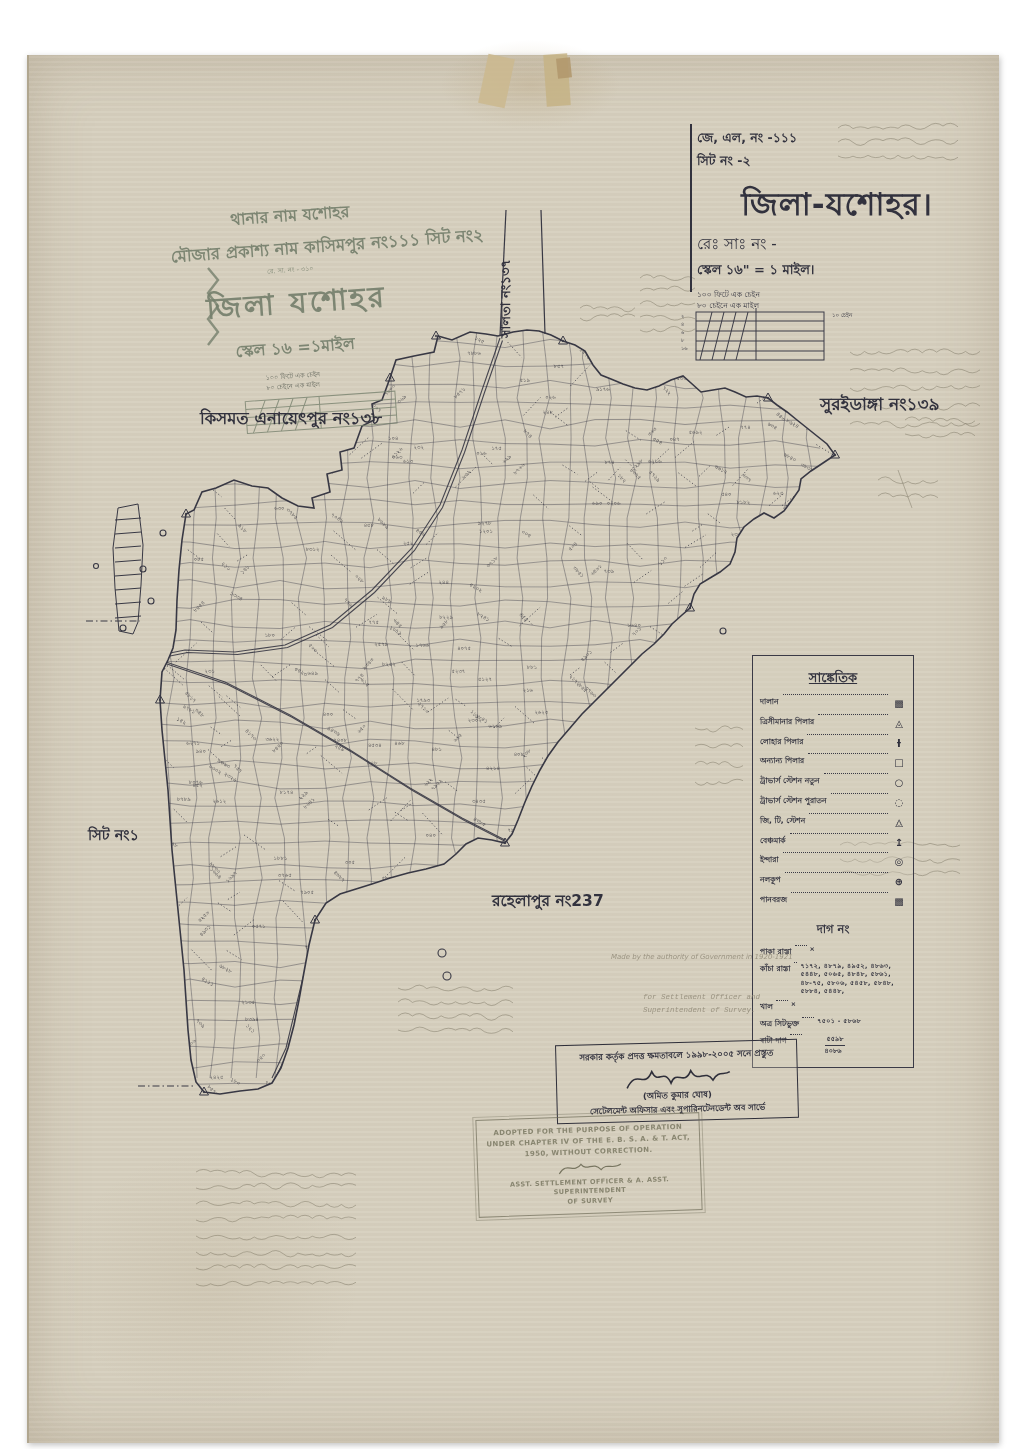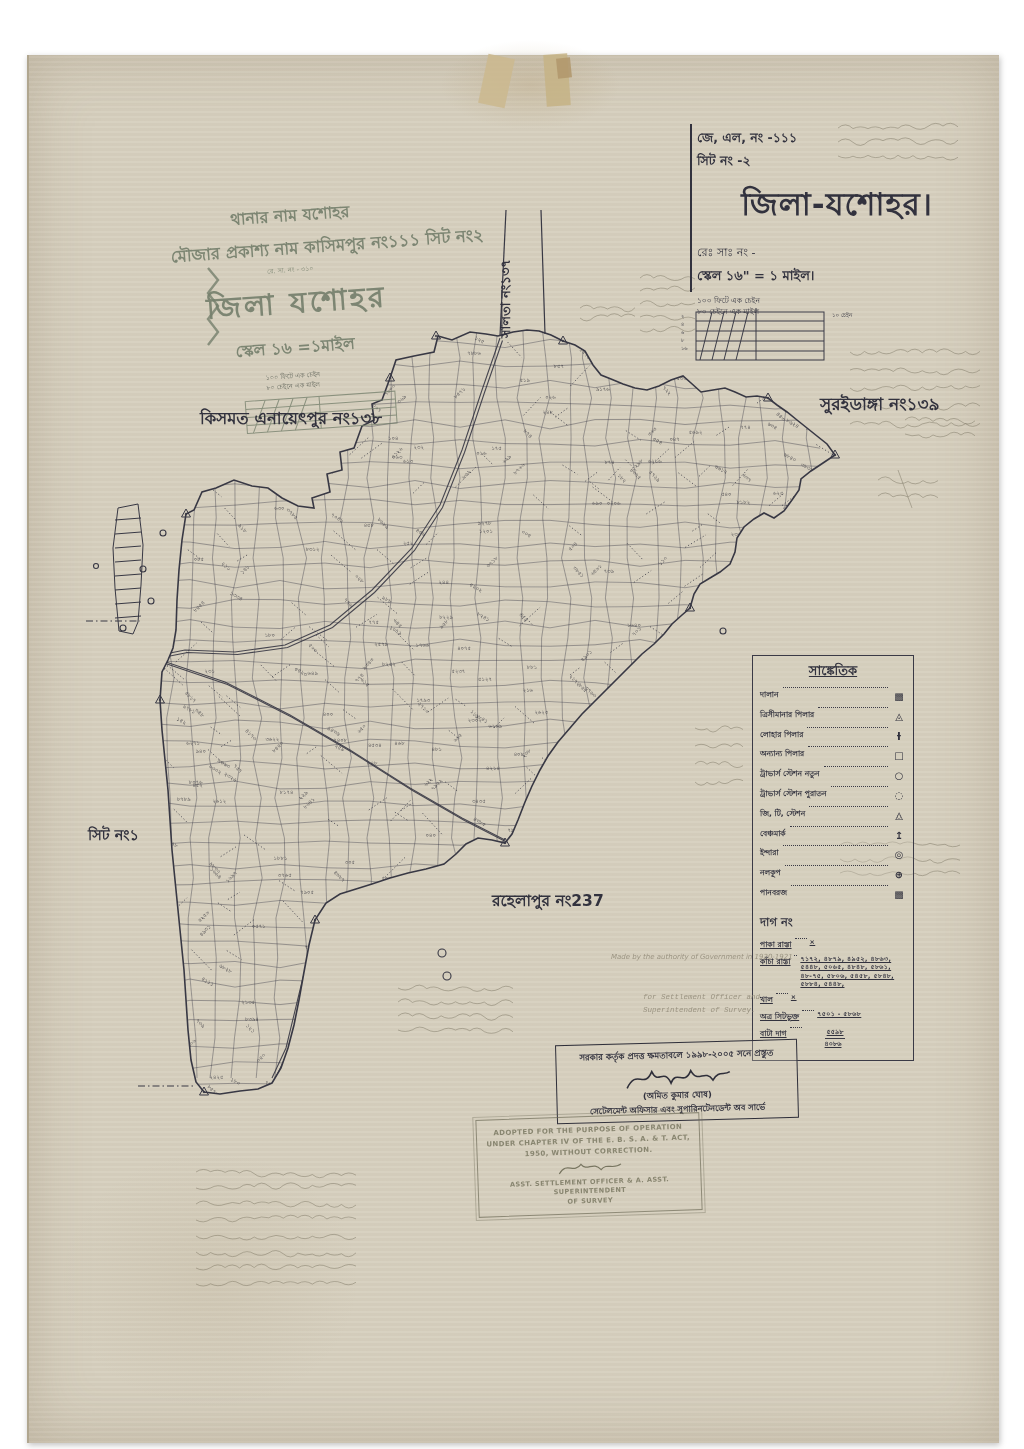--- a/index.html
+++ b/index.html
@@ -13,21 +13,21 @@
   .stain{position:absolute;border-radius:50%;pointer-events:none;}
   #mapsvg{position:absolute;left:0;top:0;z-index:2;}
   .abs{position:absolute;z-index:3;color:#32323e;}
   
   #titleblock{left:697px;top:120px;width:280px;}
   #titleblock .t1{font-size:17px;font-weight:bold;letter-spacing:.5px;}
   #titleblock .t2{font-size:21px;font-weight:bold;margin-top:9px;}
   #titleblock .t3{font-size:12.5px;margin-top:9px;font-weight:bold;}
   #titleblock .t4{font-size:12.5px;margin-top:3px;font-weight:bold;}
   #titleblock .t5{font-size:31px;font-weight:bold;margin-top:8px;letter-spacing:1px;text-align:center;}
-  #titleblock .t6{font-size:11px;margin-top:12px;}
+  #titleblock .t6{font-size:15px;}
   #titleblock .t7{font-size:13px;font-weight:bold;margin-top:3px;}
   #titleblock .t8{font-size:7.5px;margin-top:8px;line-height:1.5;}
   #title-rule{left:690px;top:124px;width:2px;height:168px;background:#32323e;z-index:3;}
   #scalebox{left:688px;top:306px;z-index:3;}
   #scaleticks{left:681px;top:312px;font-size:5px;white-space:pre-line;line-height:1.62;z-index:3;}
   #scaleright{left:832px;top:312px;font-size:5.5px;z-index:3;}
   
   #stampTL{left:178px;top:200px;width:320px;transform:rotate(-4deg);color:#76806d;opacity:.92;z-index:3;}
   #stampTL .s1{font-size:16px;font-weight:bold;margin-left:62px;}
   #stampTL .s2{font-size:16.5px;font-weight:bold;margin-top:6px;}
@@ -37,31 +37,31 @@
   #stampTL .s6{font-size:6.5px;margin-left:86px;margin-top:10px;line-height:1.5;color:#5a5f55;}
   
   .nbl{font-weight:bold;}
   #nb-kismat{left:200px;top:406px;font-size:16.5px;}
   #nb-surui{left:820px;top:391px;font-size:17px;}
   #nb-rohela{left:492px;top:889px;font-size:15.5px;}
   #nb-sheet1{left:88px;top:824px;font-size:14.5px;font-weight:bold;}
   #nb-salta{left:496px;top:212px;height:126px;font-size:13px;font-weight:bold;
             writing-mode:vertical-rl;transform:rotate(180deg);}
   
-  #legend{left:752px;top:655px;width:146px;border:1.4px solid #3a3a46;padding:5px 7px 10px 7px;
+  #legend{left:752px;top:655px;width:146px;border:1.4px solid #3a3a46;padding:12px 7px 10px 7px;
           background:rgba(215,208,191,.35);}
   #legend .lg-title{text-align:center;font-size:13px;font-weight:bold;text-decoration:underline;margin-bottom:5px;}
   .lg-row{display:flex;align-items:flex-start;font-size:7.6px;line-height:1.98;font-weight:bold;}
   .lg-row .lg-lab{white-space:nowrap;}
   .lg-row .lg-dots{flex:1;border-bottom:1.5px dotted #3a3a46;margin:0 4px 3px 4px;min-width:10px;}
   .lg-row .lg-sym{width:14px;text-align:center;font-size:10px;position:relative;}
   .lg-sym .tri-circ{position:relative;display:inline-block;}
   .lg-sym .tri-circ i{position:absolute;left:50%;top:58%;transform:translate(-50%,-50%);font-size:5px;font-style:normal;}
-  #legend .dag-title{text-align:left;font-size:11.5px;font-weight:bold;margin:9px 0 5px 0;}
-  .dag-row{display:flex;font-size:7.6px;font-weight:bold;margin-top:4px;align-items:flex-start;text-decoration:underline;}
+  #legend .dag-title{text-align:center;font-size:11.5px;font-weight:bold;margin:9px 0 5px 0;}
+  .dag-row{display:flex;font-size:7.6px;font-weight:bold;margin-top:4px;align-items:flex-start;}
   .dag-row .dg-lab{white-space:nowrap;}
   .dag-row .dg-dots{border-bottom:1.5px dotted #3a3a46;width:12px;margin:0 3px 3px 3px;}
   .dag-row .dg-val{font-size:6.3px;line-height:1.35;letter-spacing:.4px;}
   .frac{display:inline-block;text-align:left;font-size:6.5px;vertical-align:middle;margin-left:20px;}
   .frac .ft{display:block;border-bottom:1px solid #3a3a46;padding:0 2px;}
   
   #stampBN{left:556px;top:1042px;width:228px;transform:rotate(-1.5deg);border:1.6px solid #2f2f3a;
            padding:6px 6px 4px 6px;text-align:center;background:rgba(215,208,191,.3);}
   #stampBN .b1{font-size:8.6px;font-weight:bold;}
   #stampBN .bsig{height:30px;position:relative;}

